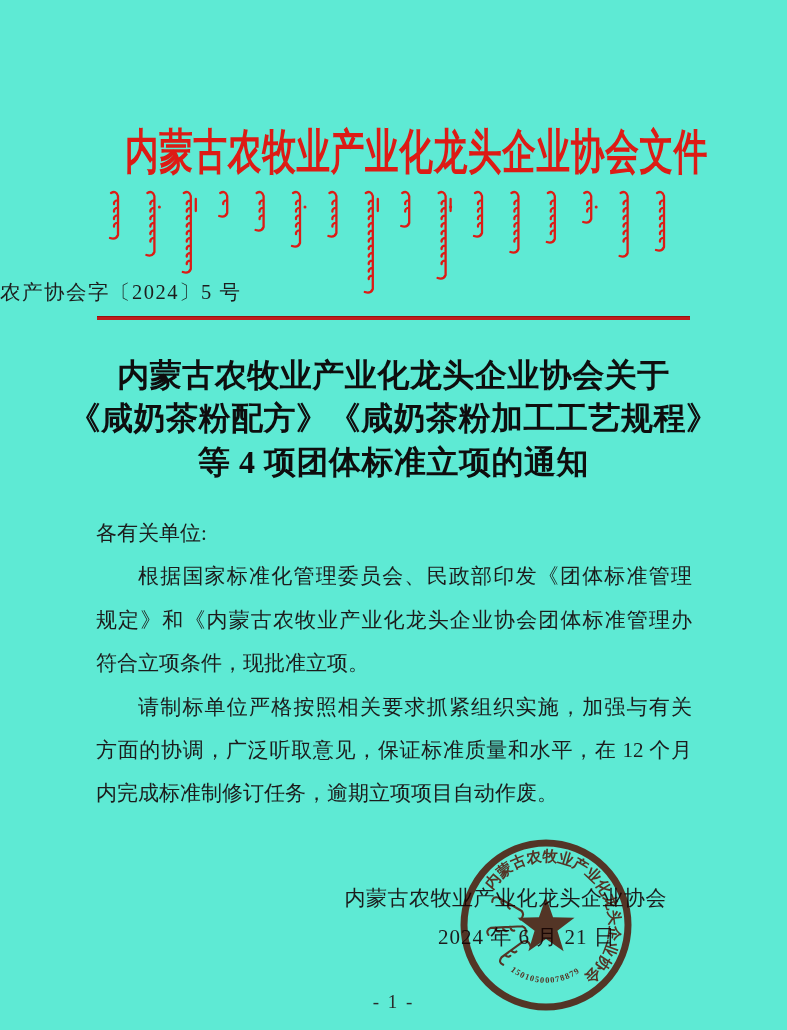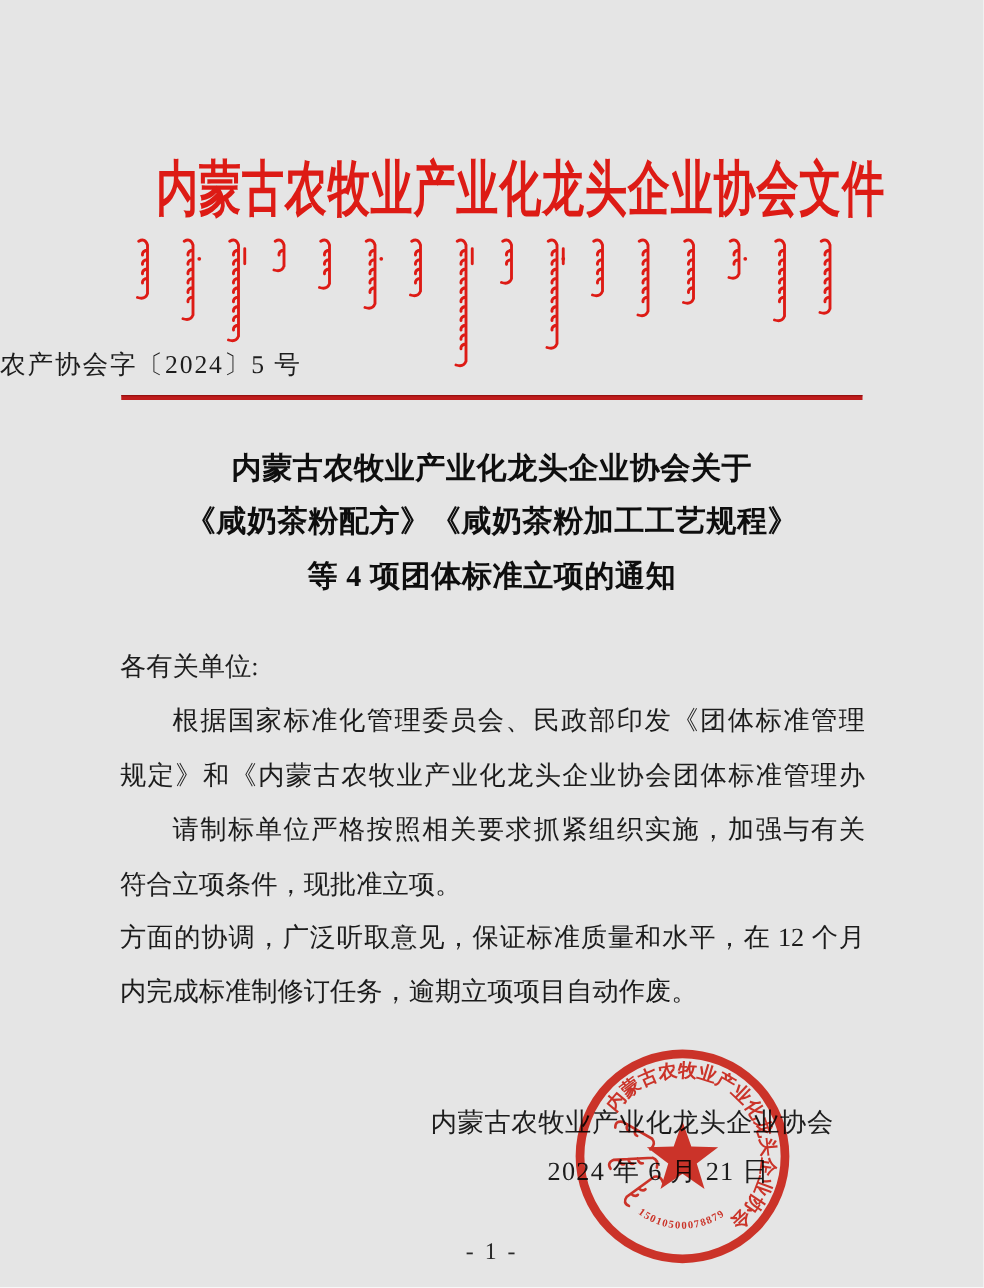--- a/index.html
+++ b/index.html
@@ -1,19 +1,19 @@
 <!DOCTYPE html>
 <html><head>
 <meta charset="utf-8">
 <style>
   html,body{margin:0;padding:0;background:#ffffff;}
   #page{
     position:relative;
     width:787px;height:1030px;
-    background:#e5e5e5;
+    background:#5eead4;
     overflow:hidden;
     font-family:"Liberation Serif","DejaVu Serif",serif;
   }
   
   #banner{
     position:absolute;top:120px;left:0;width:100%;
     text-align:center;line-height:64px;white-space:nowrap;
   }
   #banner .squeeze{
     display:inline-block;
@@ -32,21 +32,21 @@
   }
   
   #divider{
     position:absolute;top:316px;left:97px;width:593px;height:3px;
     border-top:1px solid rgba(130,10,10,.65);
   }
   
   #title{
     position:absolute;top:354px;left:50px;right:50px;
     text-align:center;font-weight:bold;color:#0e0e0e;
-    font-size:24px;line-height:43.4px;letter-spacing:0.5px;
+    font-size:32px;line-height:43.4px;letter-spacing:0.5px;
   }
   
   #body-lines{
     position:absolute;left:96px;top:512px;width:596px;
     color:#1c1c1c;
   }
   .bline{
     box-sizing:border-box;width:100%;
     height:43.4px;line-height:43.4px;
     font-size:21px;
@@ -151,22 +151,22 @@
   <div id="title">
     <div>内蒙古农牧业产业化龙头企业协会关于</div>
     <div>《咸奶茶粉配方》《咸奶茶粉加工工艺规程》</div>
     <div>等 4 项团体标准立项的通知</div>
   </div>
 
   <div id="body-lines">
       <div class="bline">各有关单位:</div>
       <div class="bline indent fill">根据国家标准化管理委员会、民政部印发《团体标准管理</div>
       <div class="bline fill">规定》和《内蒙古农牧业产业化龙头企业协会团体标准管理办</div>
+      <div class="bline">符合立项条件，现批准立项。</div>
       <div class="bline indent fill">请制标单位严格按照相关要求抓紧组织实施，加强与有关</div>
-      <div class="bline">符合立项条件，现批准立项。</div>
       <div class="bline fill">方面的协调，广泛听取意见，保证标准质量和水平，在 12 个月</div>
       <div class="bline">内完成标准制修订任务，逾期立项项目自动作废。</div>
     </div>
 
   <div id="sig-org">内蒙古农牧业产业化龙头企业协会</div>
 
   <div id="sig-date">2024 年 6 月 21 日</div>
 
   <svg id="seal" width="210" height="212" viewBox="0 0 210 212">
     <circle cx="105" cy="106" r="82" fill="none" stroke-width="7" stroke="#e02a1d"></circle>

